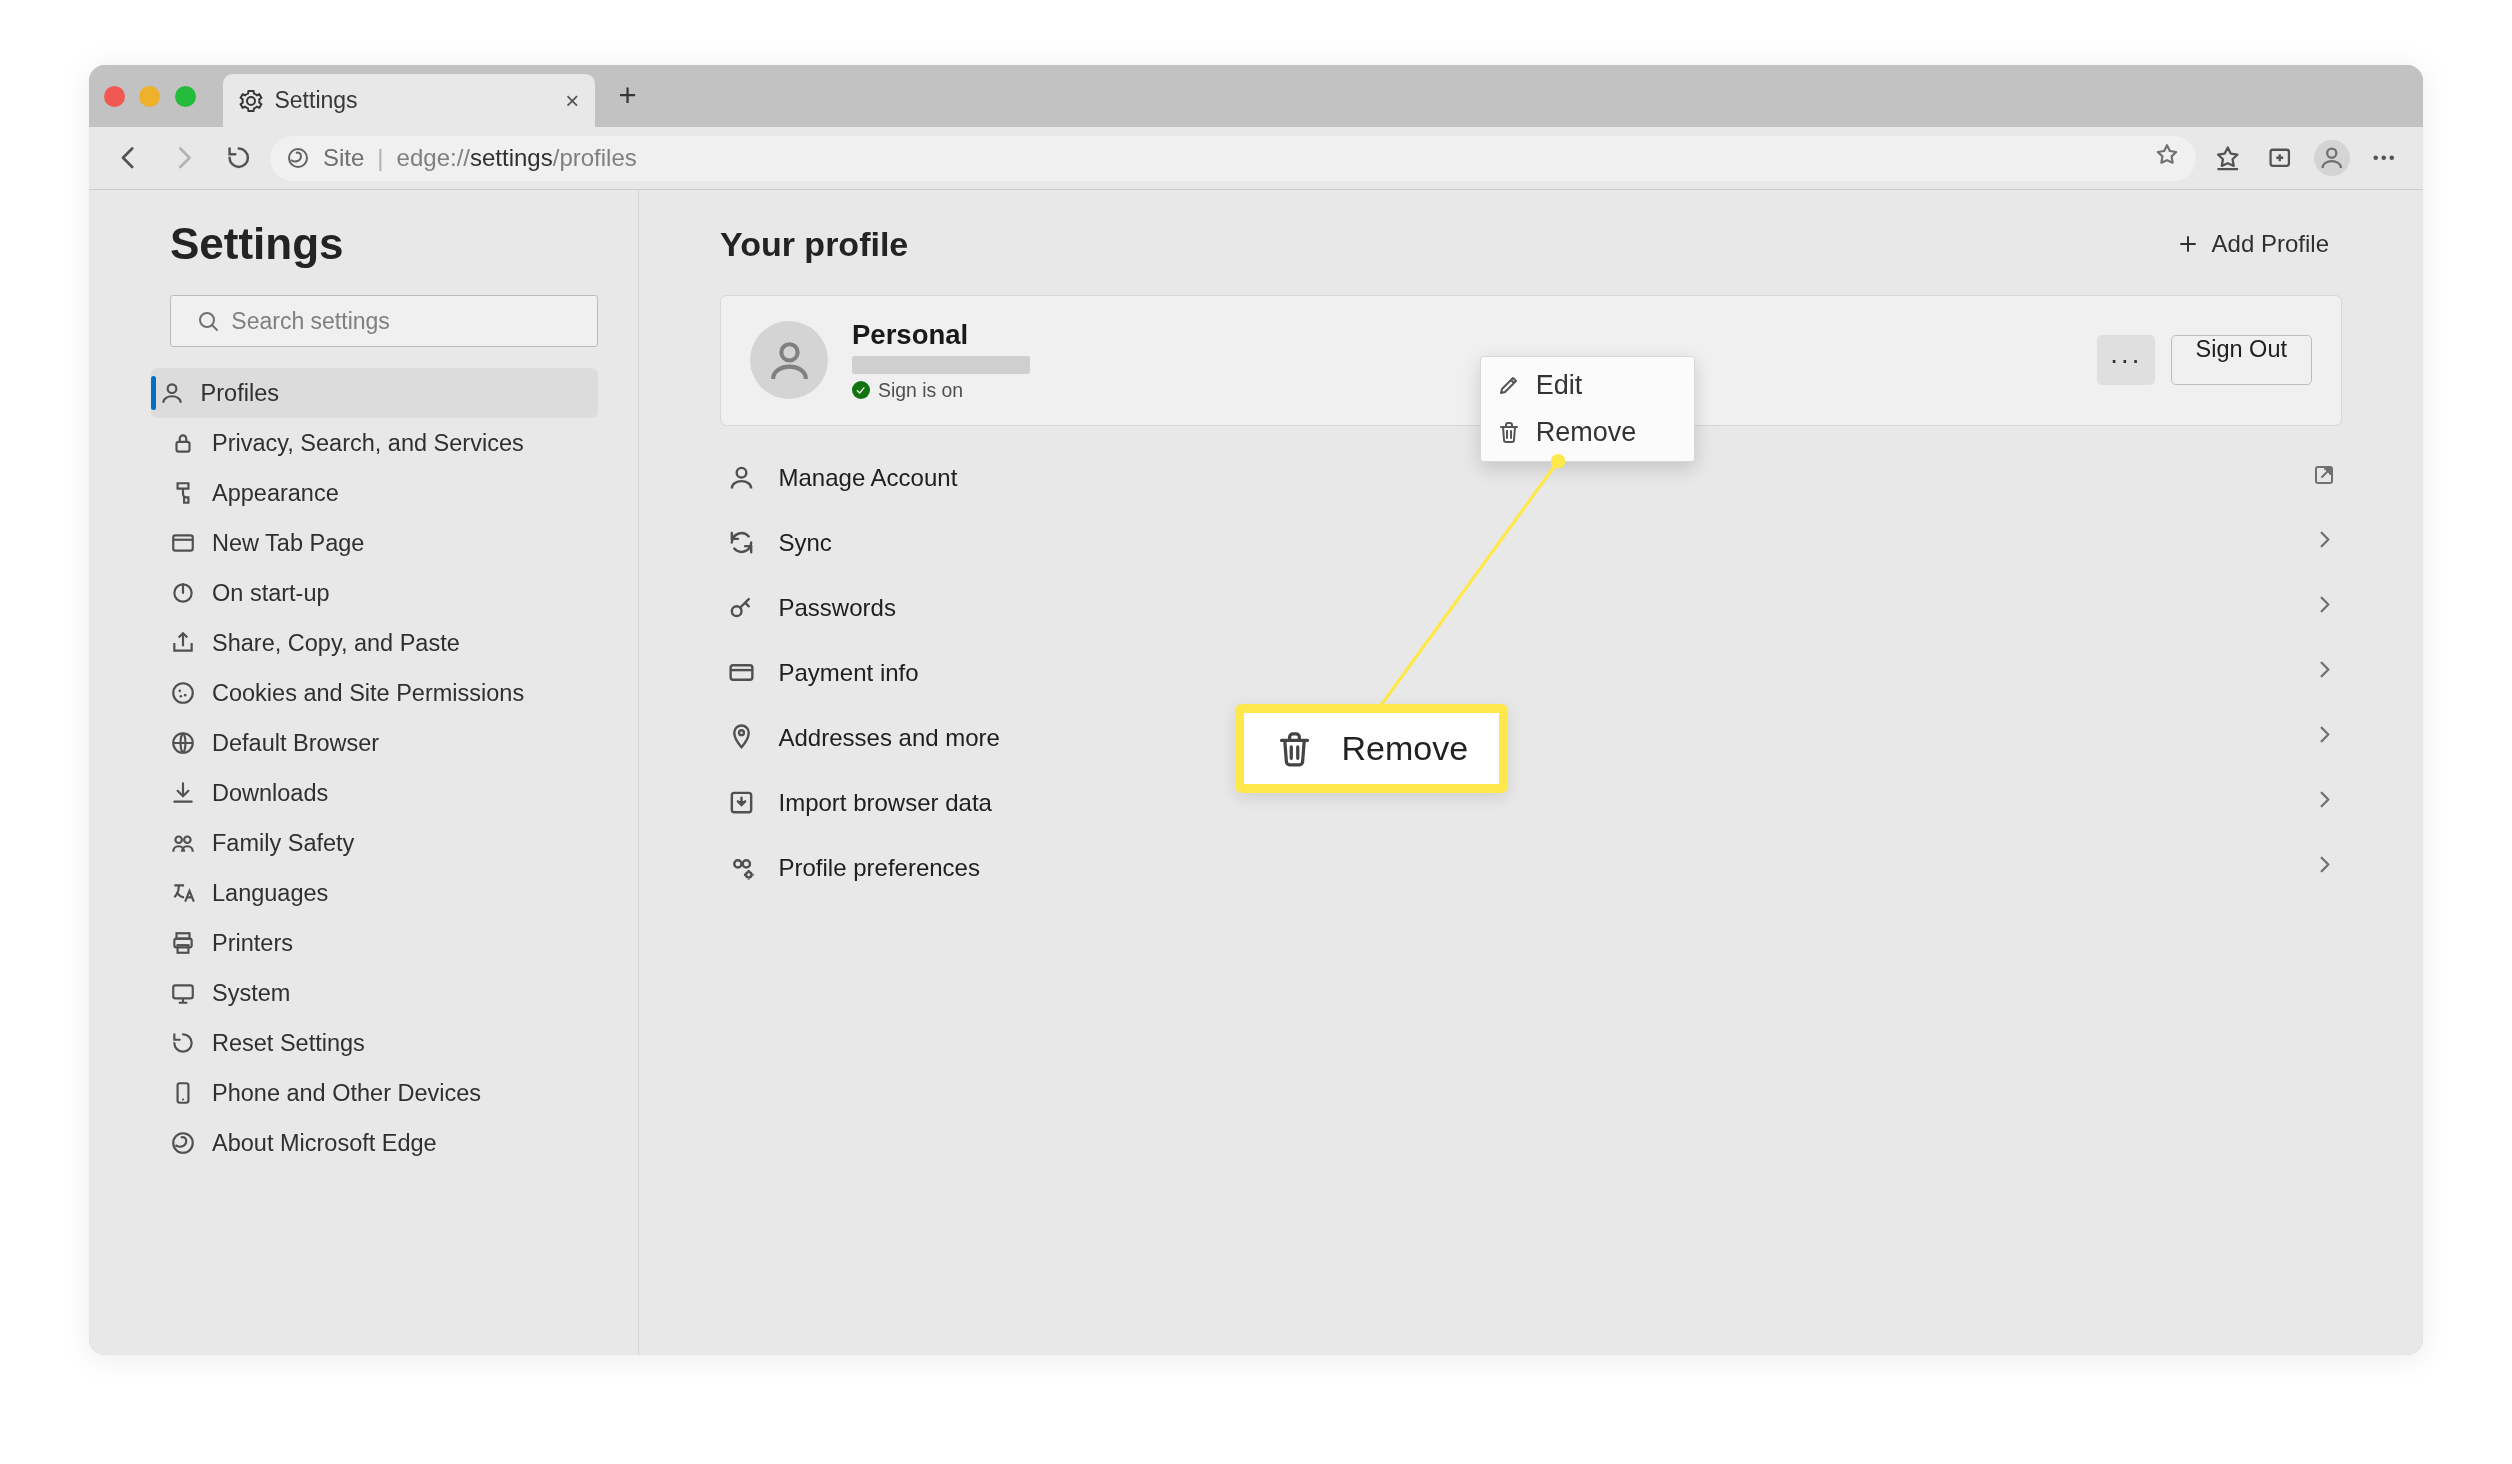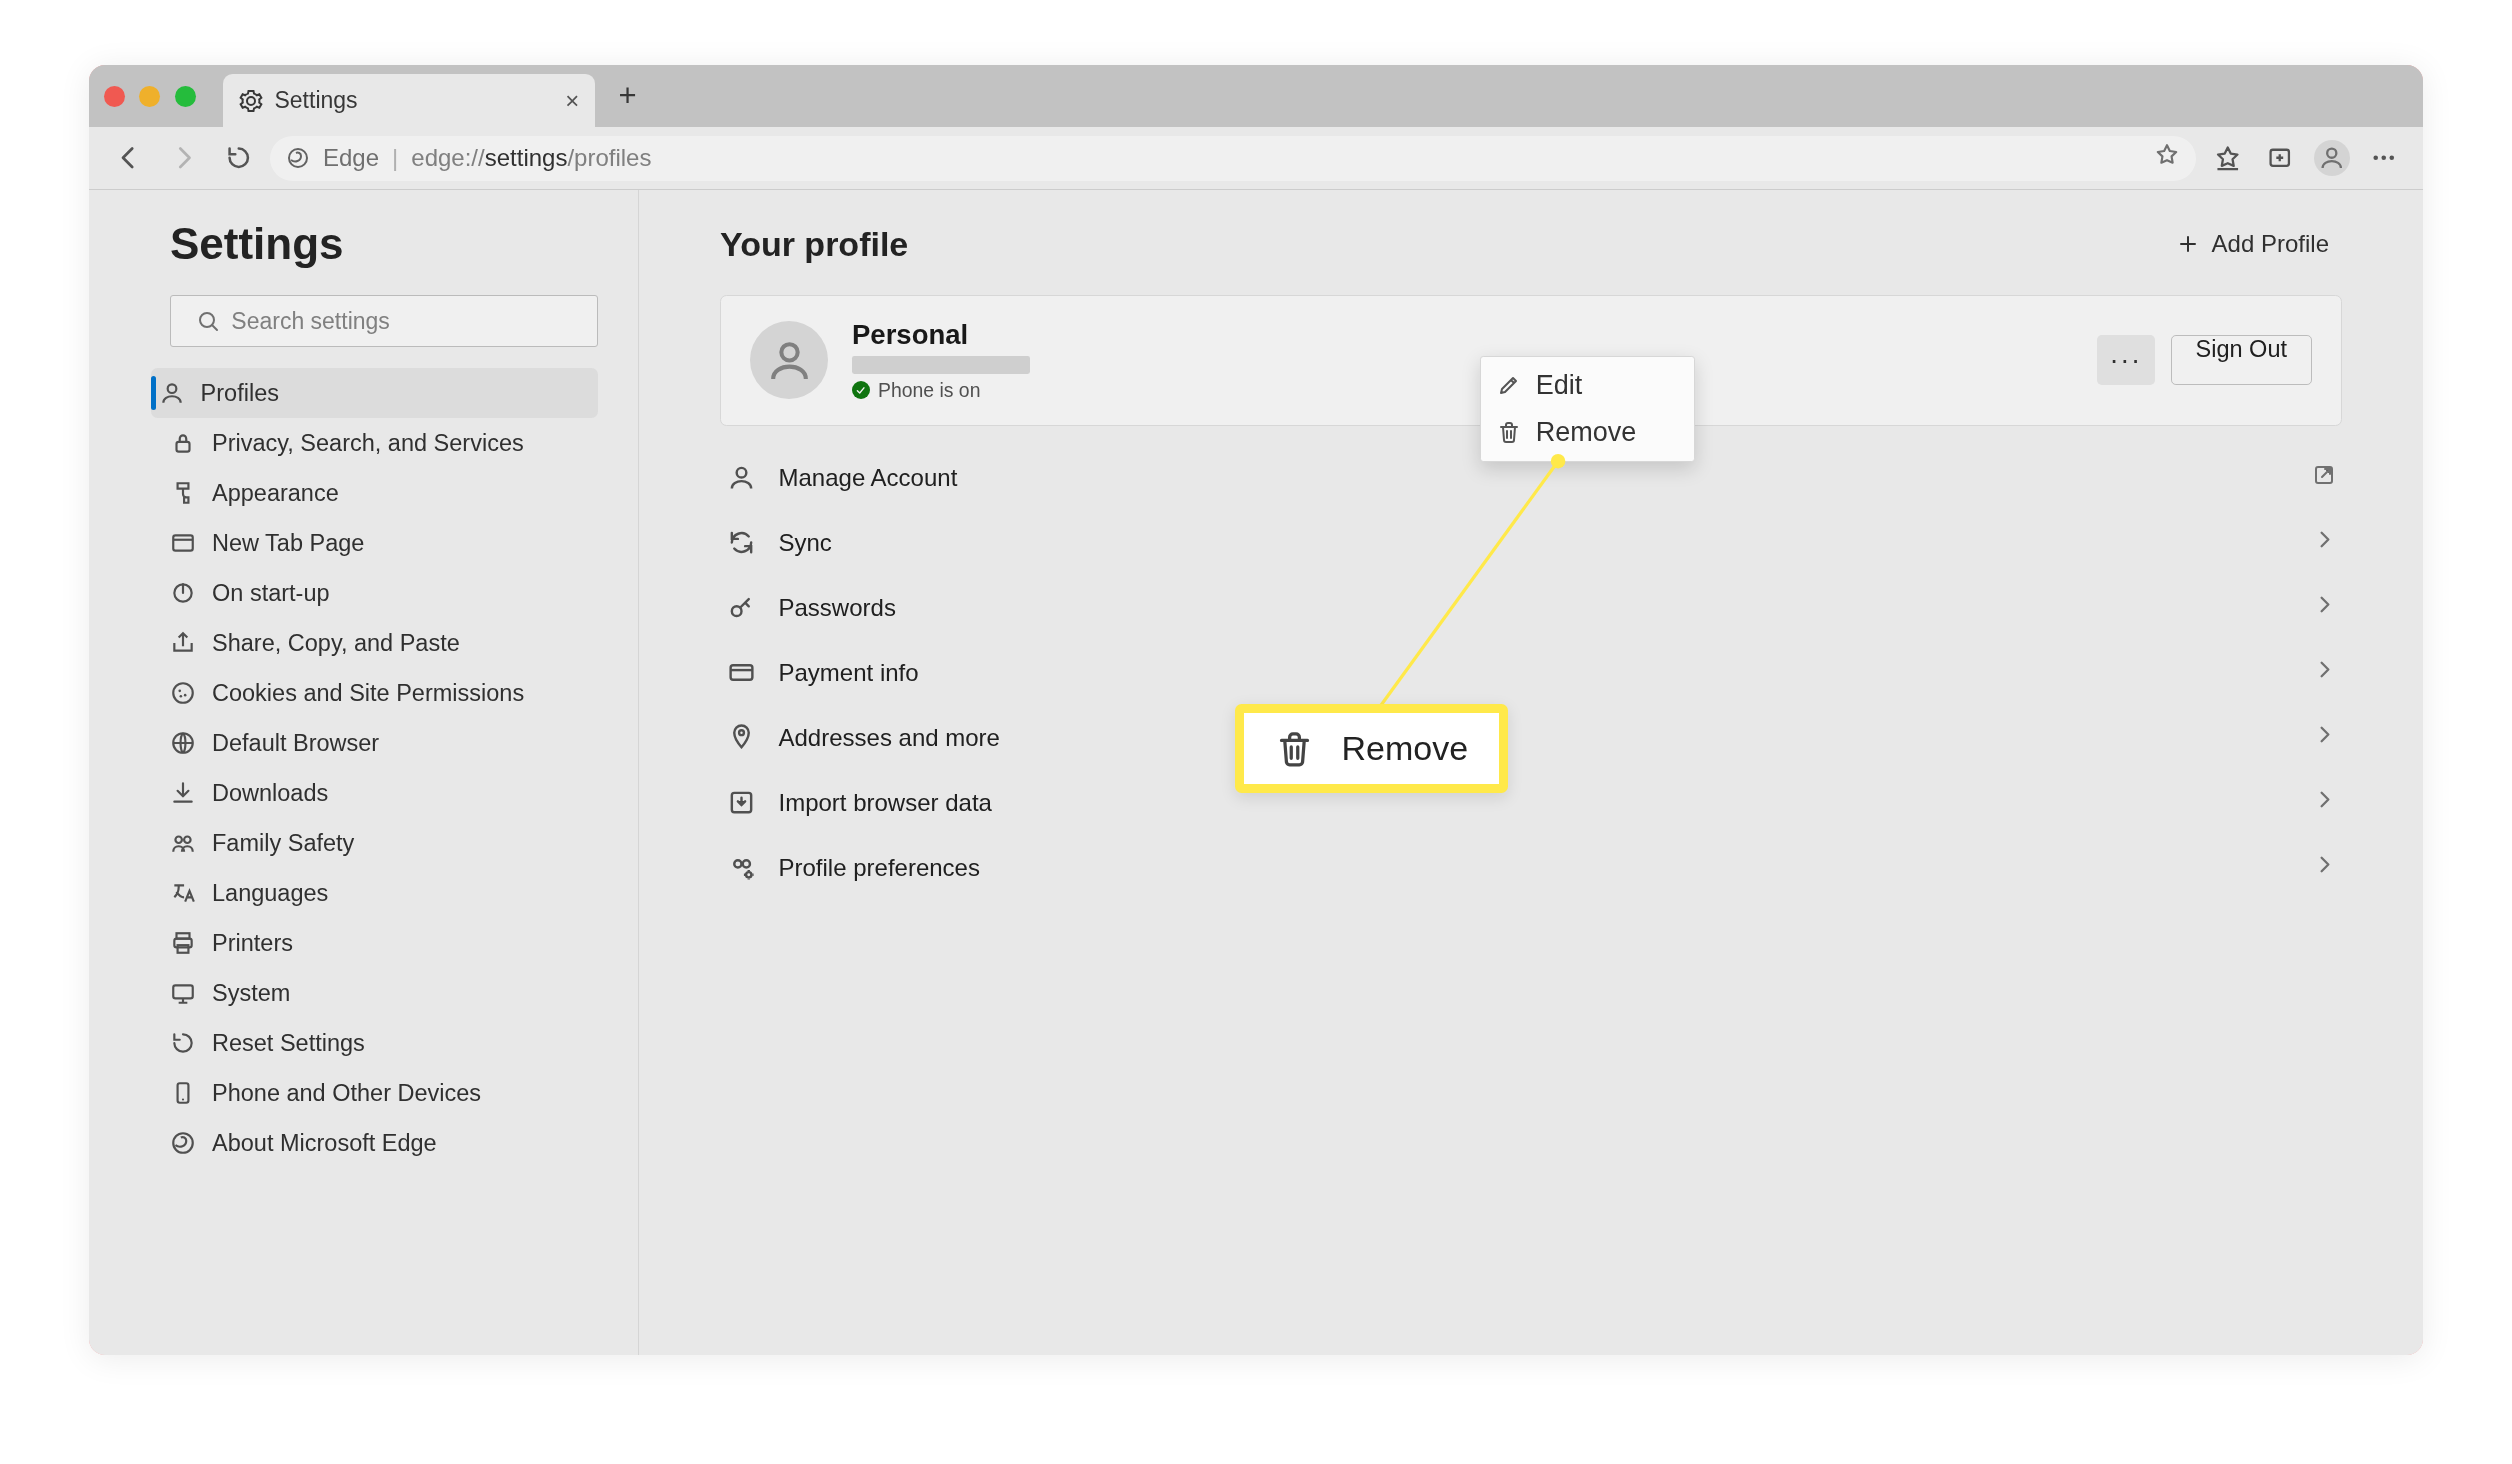--- a/index.html
+++ b/index.html
@@ -467,21 +467,21 @@
       <div class="navbtn">
           <svg viewBox="0 0 24 24">
             <use href="#i-reload"></use>
           </svg>
         </div>
 
       <div class="addr">
         <svg class="edge-logo" viewBox="0 0 24 24">
             <use href="#i-edge"></use>
           </svg>
-        <span class="brand">Edge</span>
+        <span class="brand">Site</span>
         <span class="pipe">|</span>
         <span class="url">
           <span>edge://</span><b>settings</b><span>/profiles</span>
         </span>
         <span class="star"><svg viewBox="0 0 24 24" style="width:26px;height:26px">
               <use href="#i-star"></use>
             </svg></span>
       </div>
 
       <div class="rightbtns">
@@ -639,21 +639,21 @@
             </div>
           <div class="pinfo">
             <div class="pname">Personal</div>
             <div class="pemail"></div>
             <div class="psync">
               <span class="dot">
                   <svg viewBox="0 0 24 24">
                     <use href="#i-check"></use>
                   </svg>
                 </span>
-              <span>Phone is on</span>
+              <span>Sign is on</span>
             </div>
           </div>
           <div class="card-right">
             <div class="more-btn">···</div>
             <div class="signout">
                 <span>Sign Out</span>
               </div>
           </div>
         </div>
 

